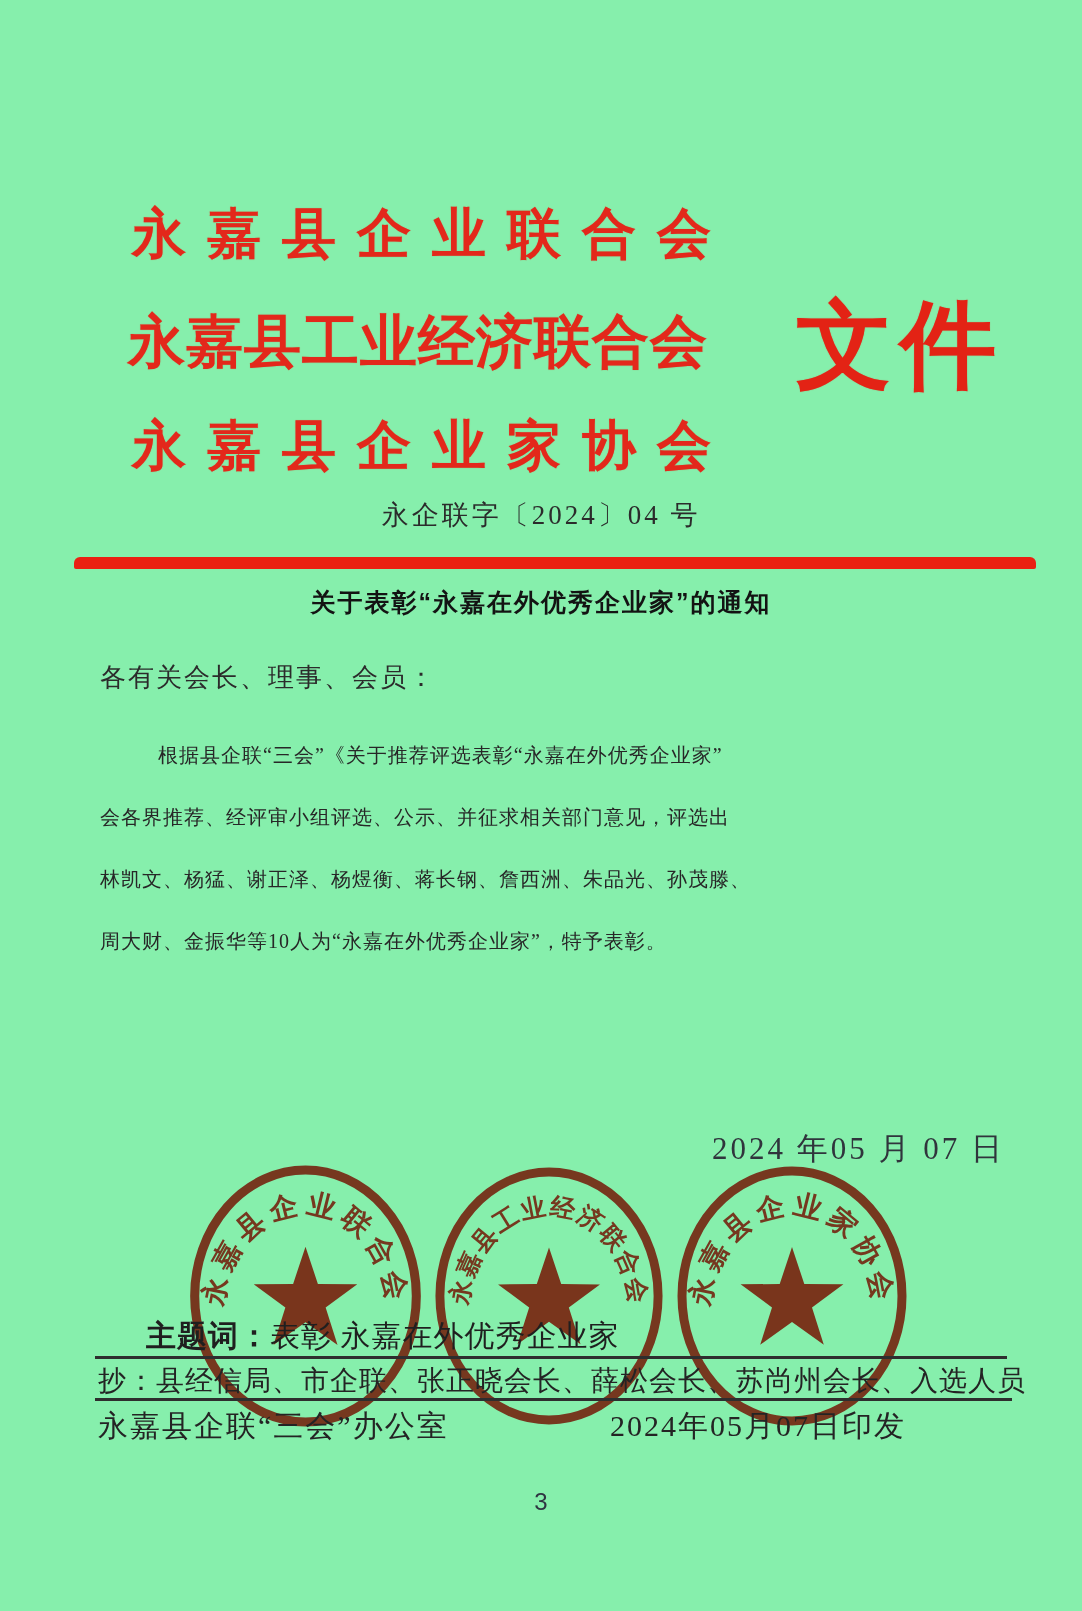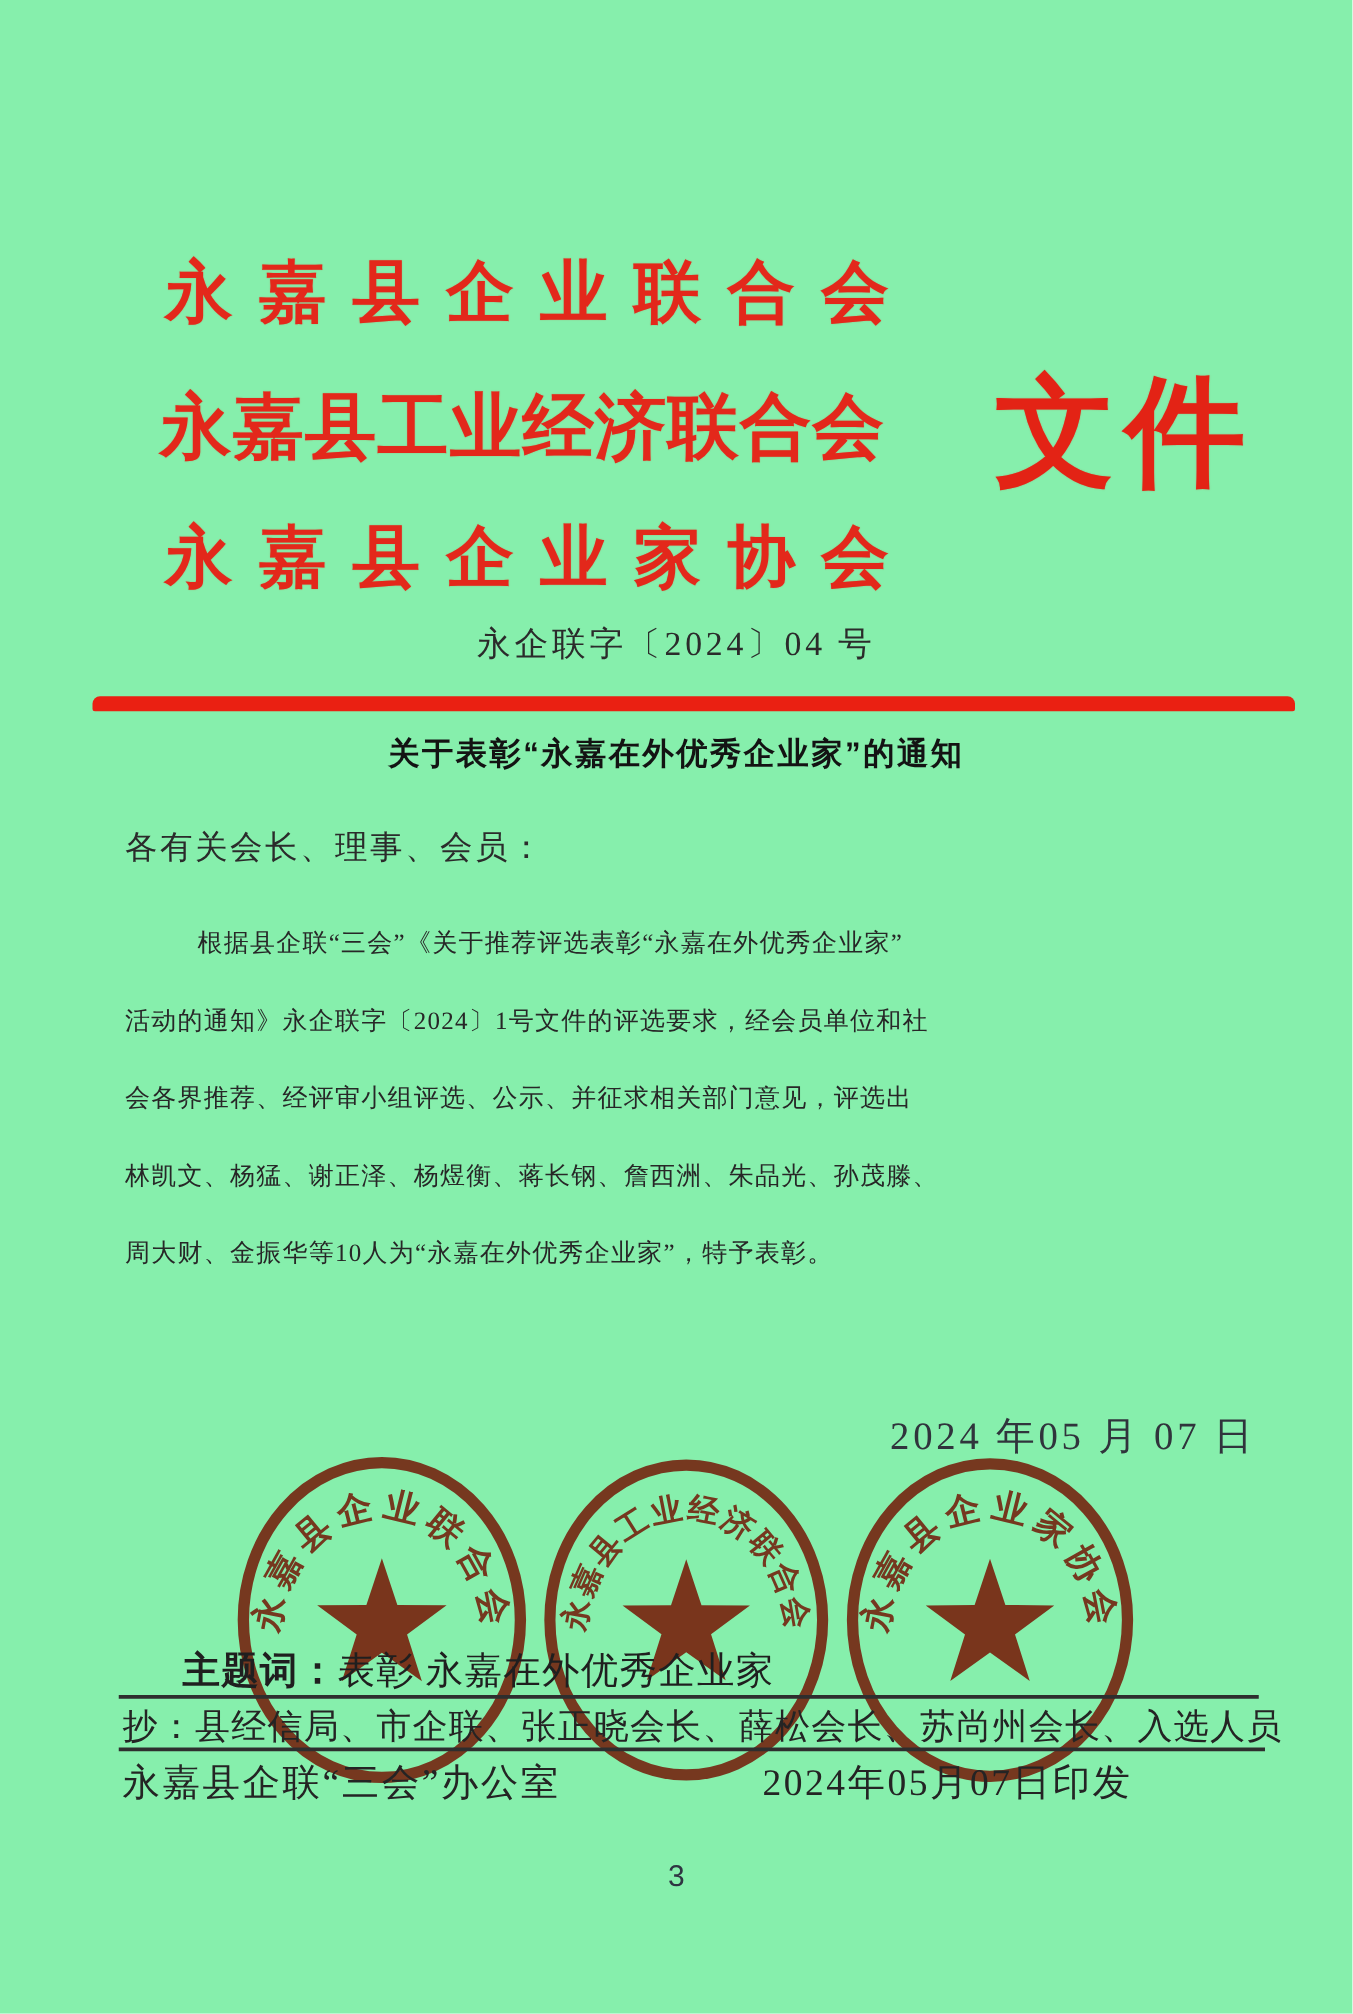--- a/index.html
+++ b/index.html
@@ -111,21 +111,20 @@
   <div class="doc-type">文件</div>
 
   <div class="doc-number">永企联字〔2024〕04 号</div>
   <div class="red-rule"></div>
 
   <h1 class="doc-title">关于表彰“永嘉在外优秀企业家”的通知</h1>
   <div class="salutation">各有关会长、理事、会员：</div>
 
   <div class="body-para">
     <div class="body-line">根据县企联“三会”《关于推荐评选表彰“永嘉在外优秀企业家”</div>
-    <div class="body-line">活动的通知》永企联字〔2024〕1号文件的评选要求，经会员单位和社</div>
     <div class="body-line">会各界推荐、经评审小组评选、公示、并征求相关部门意见，评选出</div>
     <div class="body-line">林凯文、杨猛、谢正泽、杨煜衡、蒋长钢、詹西洲、朱品光、孙茂滕、</div>
     <div class="body-line">周大财、金振华等10人为“永嘉在外优秀企业家”，特予表彰。</div>
   </div>
 
   <div class="doc-date">2024 年05 月 07 日</div>
 
   <svg class="stamp stamp-1" viewBox="0 0 240 270" xmlns="http://www.w3.org/2000/svg">
     <ellipse cx="120" cy="135" rx="110" ry="125" fill="none" stroke="#df2a1c" stroke-width="9"></ellipse>
     <polygon points="120,86 132.3,123 171.4,123.3 140,146.5 151.8,183.7 120,161 88.2,183.7 100,146.5 68.6,123.3 107.7,123" fill="#e52716"></polygon>

